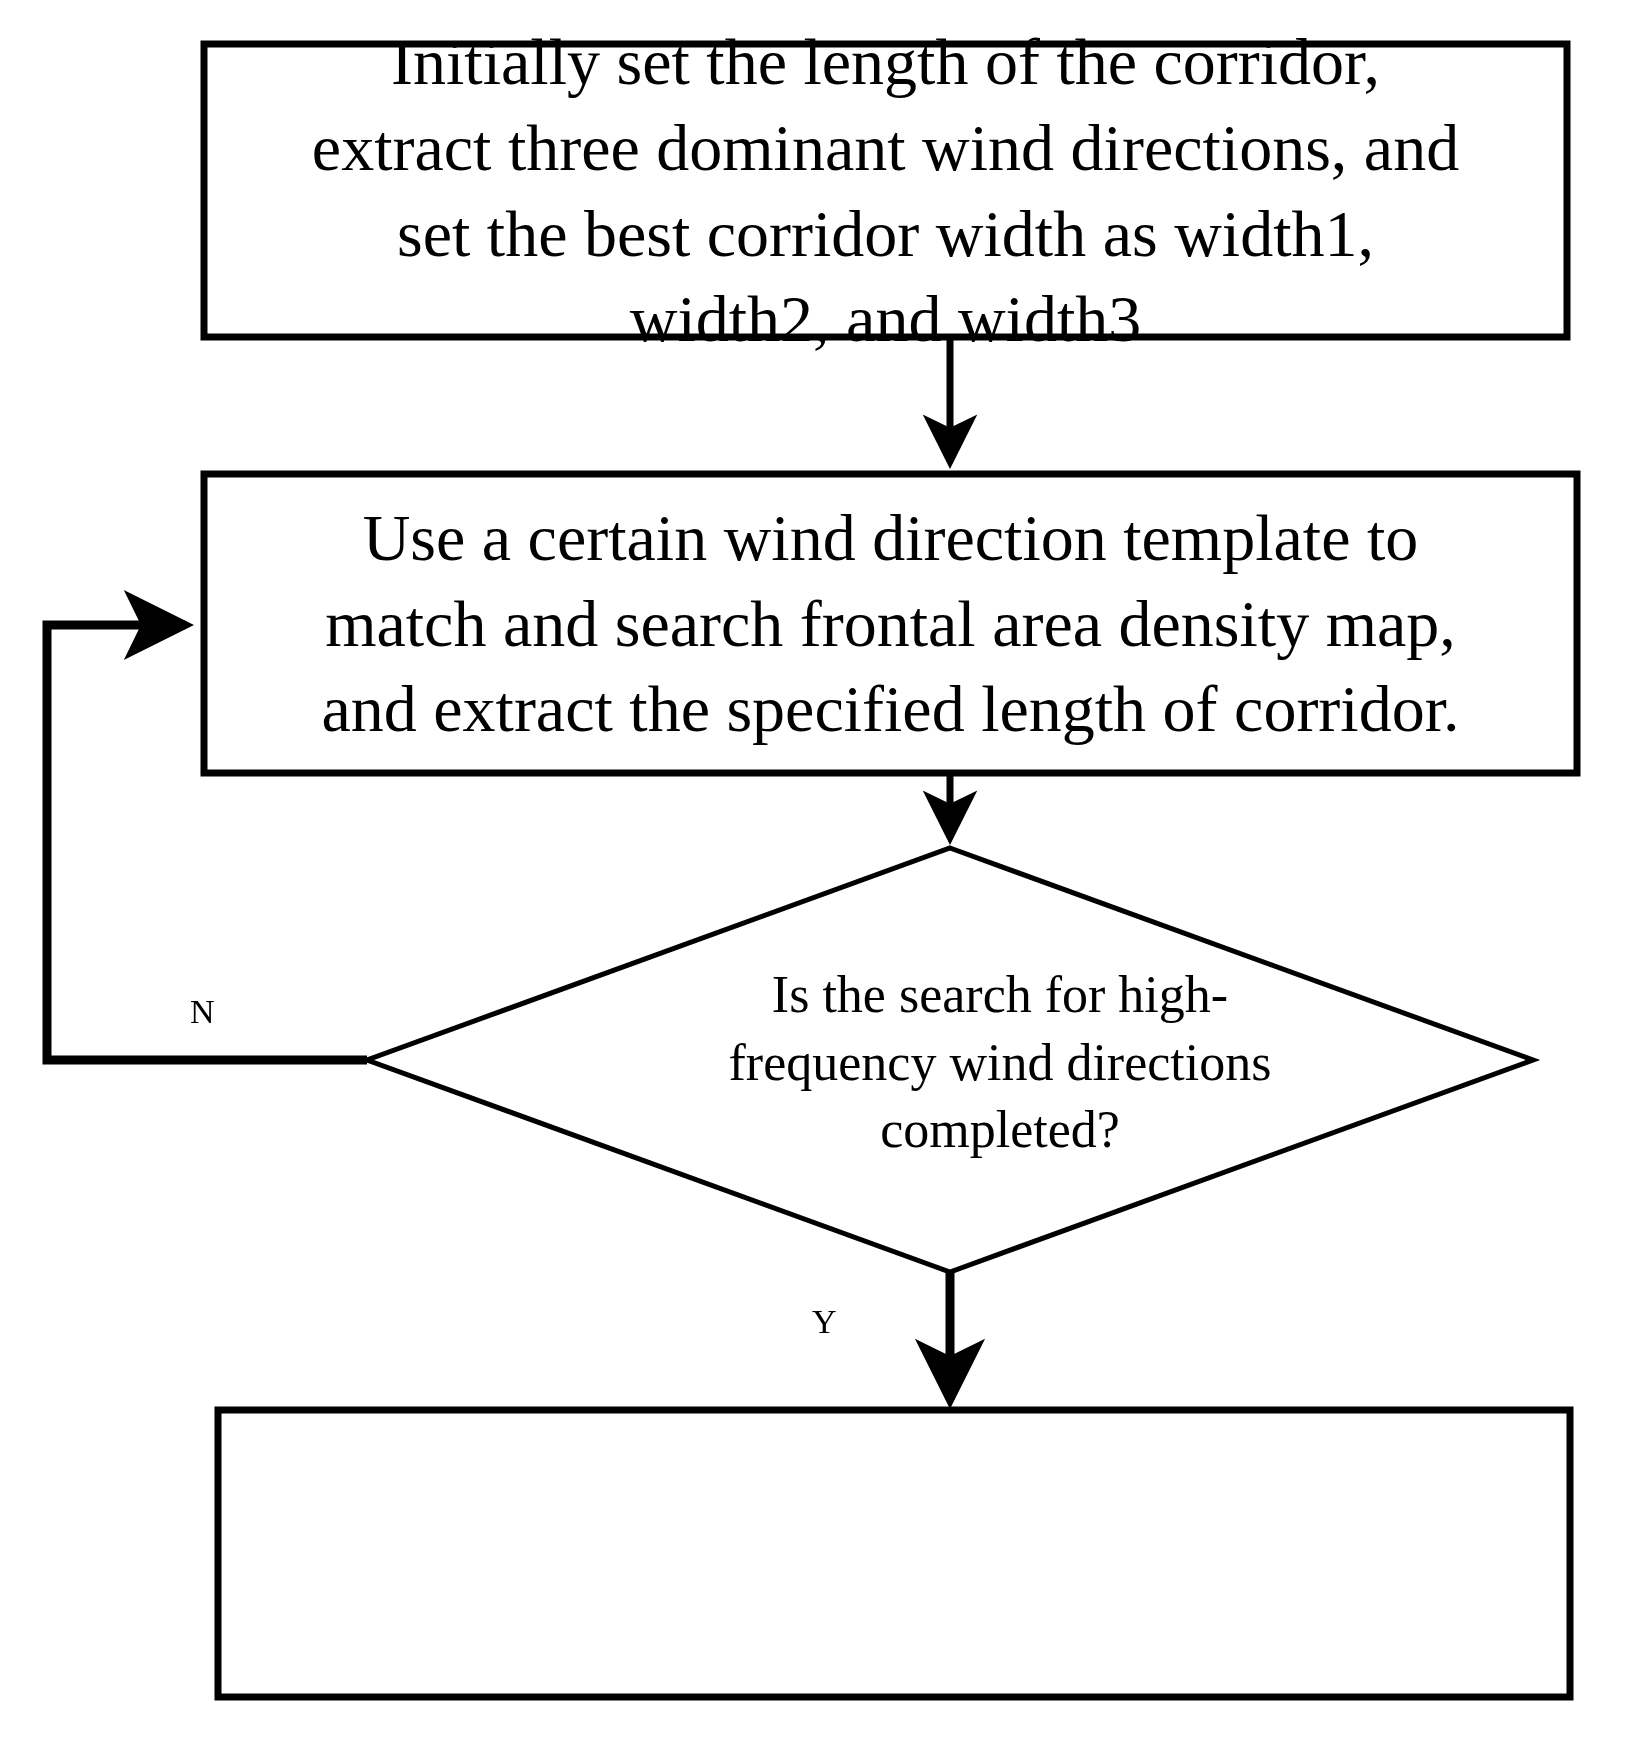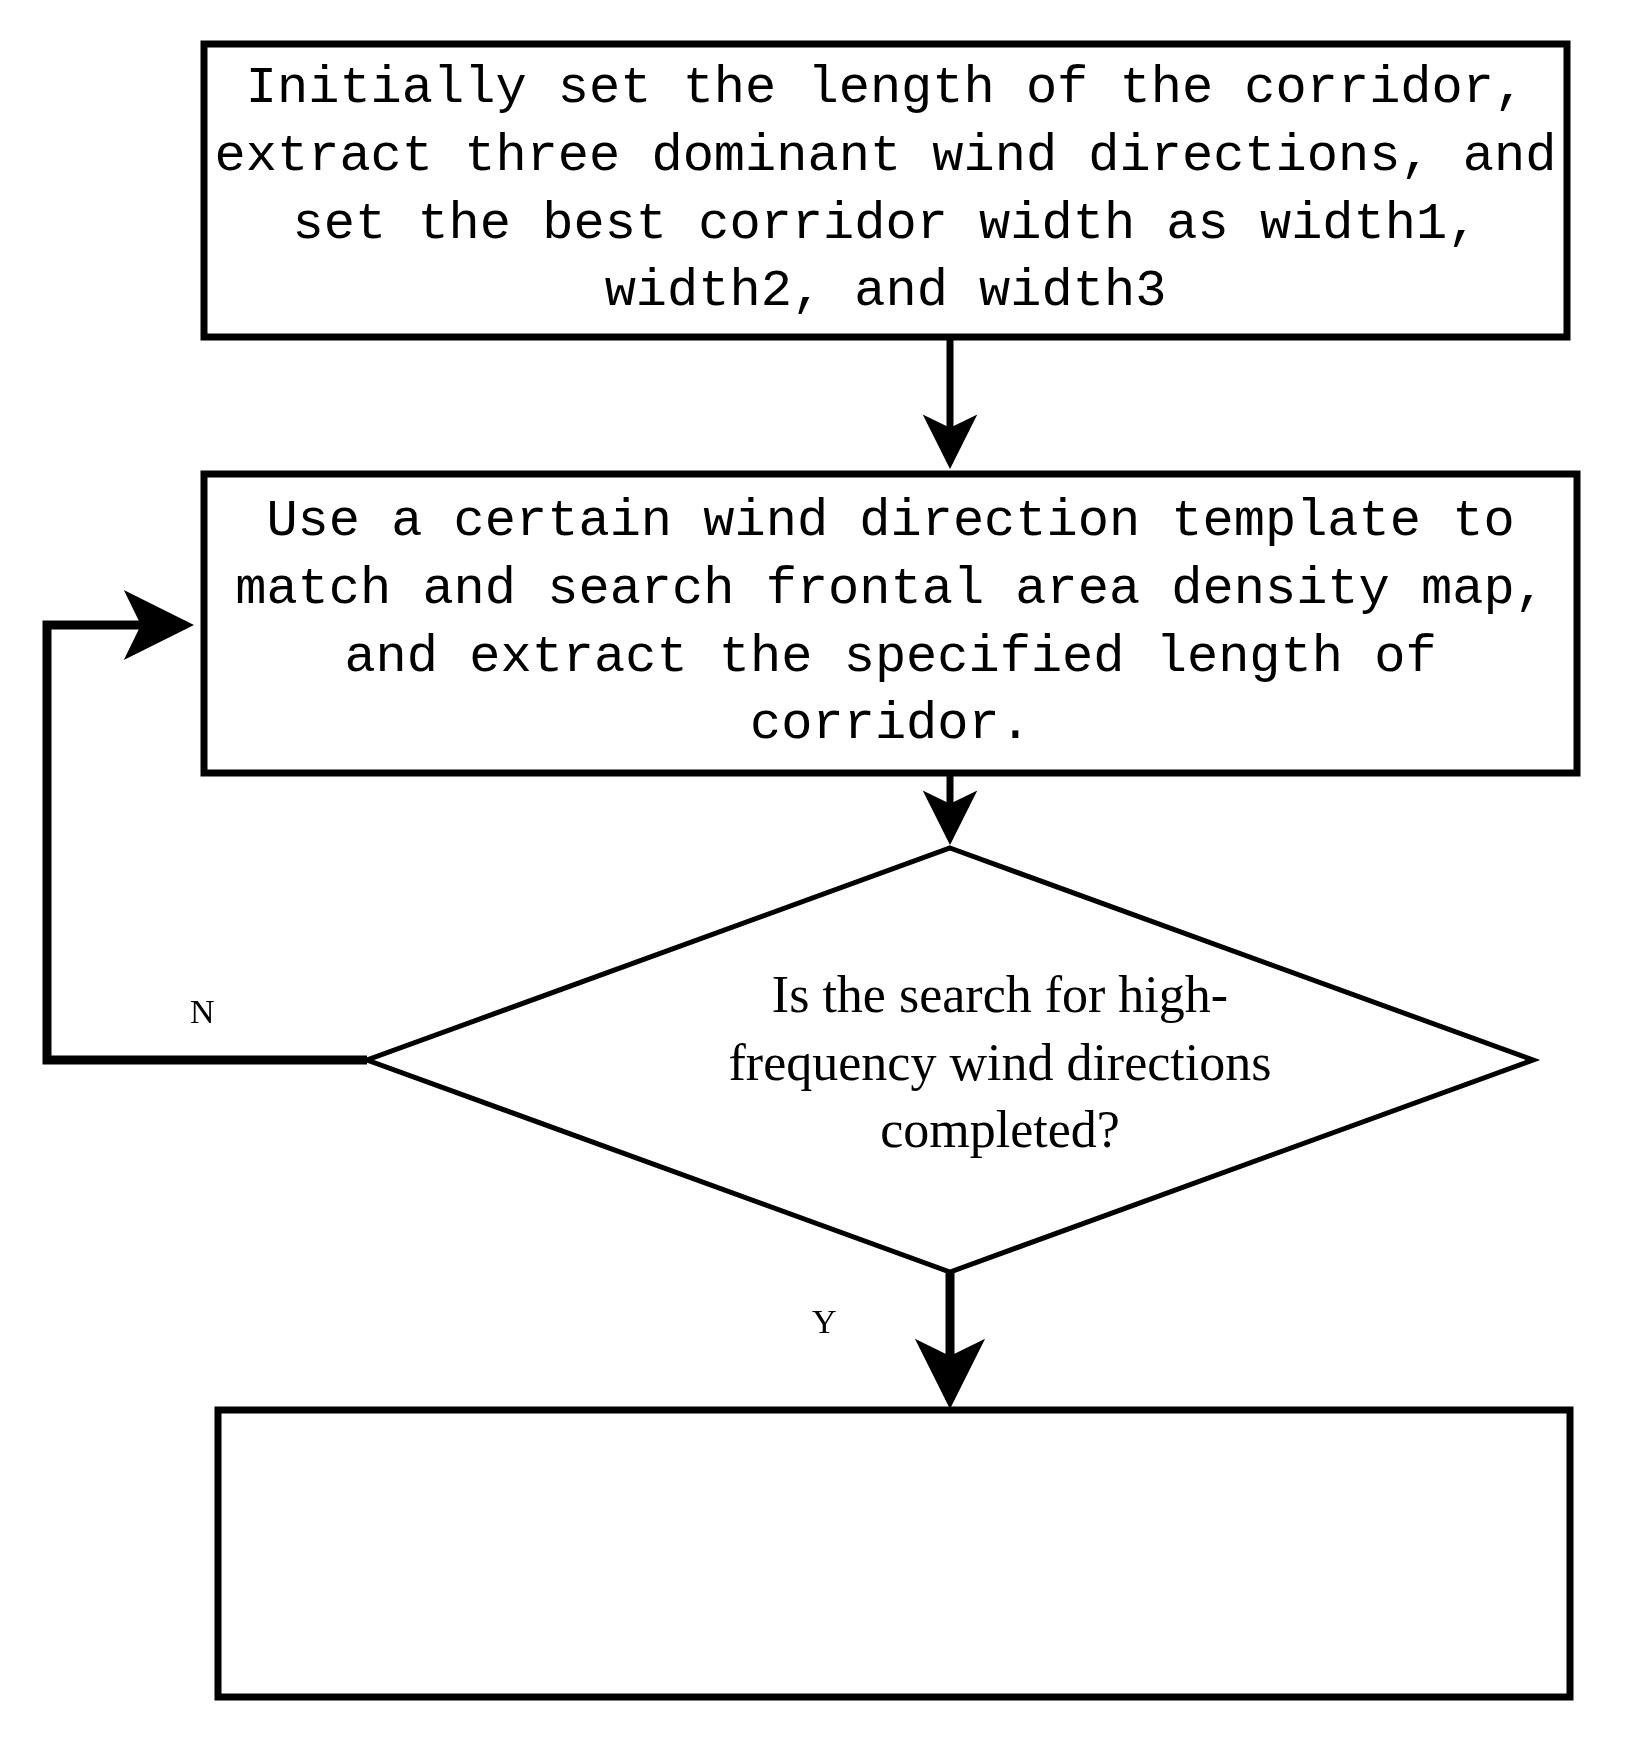--- a/index.html
+++ b/index.html
@@ -30,22 +30,21 @@
     text-align: center;
     line-height: 1.30;
     color: #000000;
     font-family: "Liberation Serif", "DejaVu Serif", serif;
     white-space: pre-line;
     display: flex;
     align-items: center;
     justify-content: center;
   }
   .box-text {
-    font-size: 52px;
-    font-family: Liberation Mono, monospace;
+    font-size: 66px;
   }
   .decision-text {
     font-size: 52px;
   }
   .edge-label {
     position: absolute;
     font-size: 34px;
     font-family: "Liberation Serif", "DejaVu Serif", serif;
     color: #000000;
     line-height: 1;

